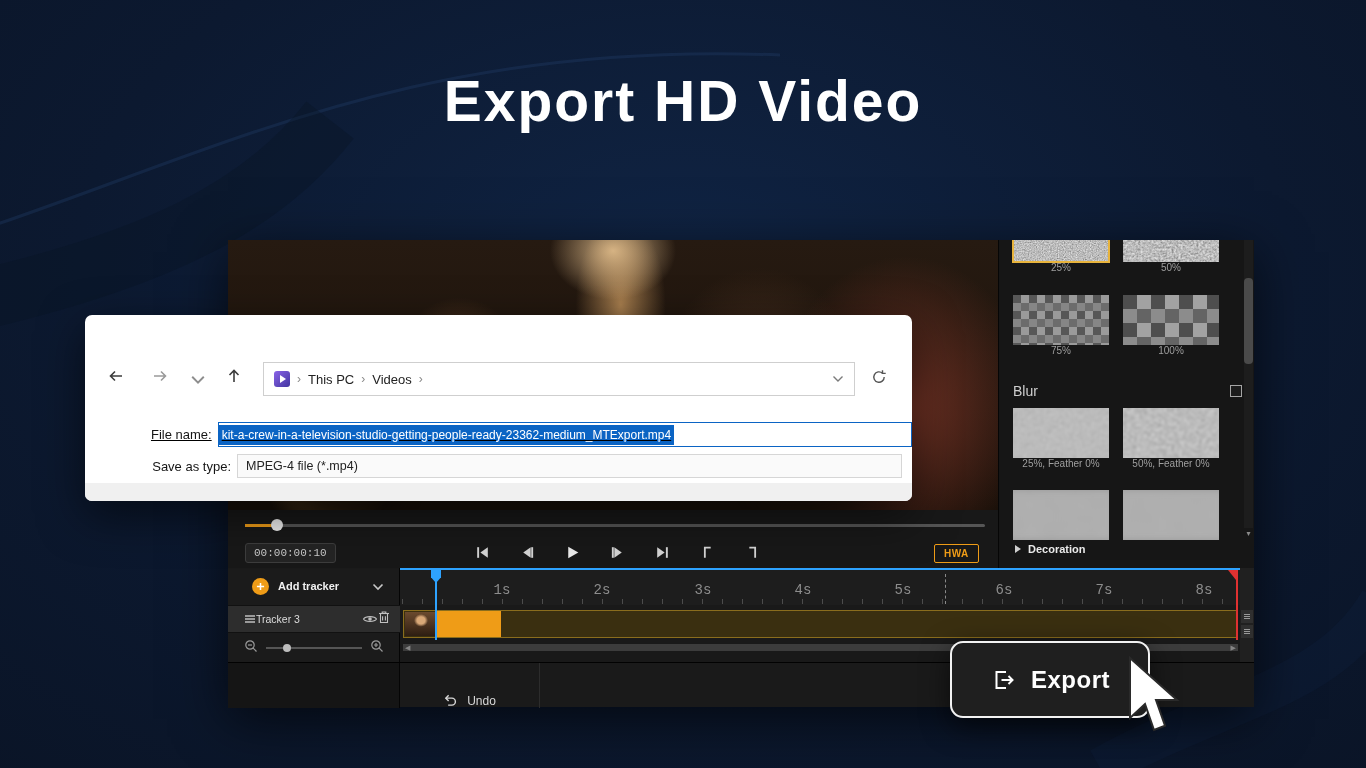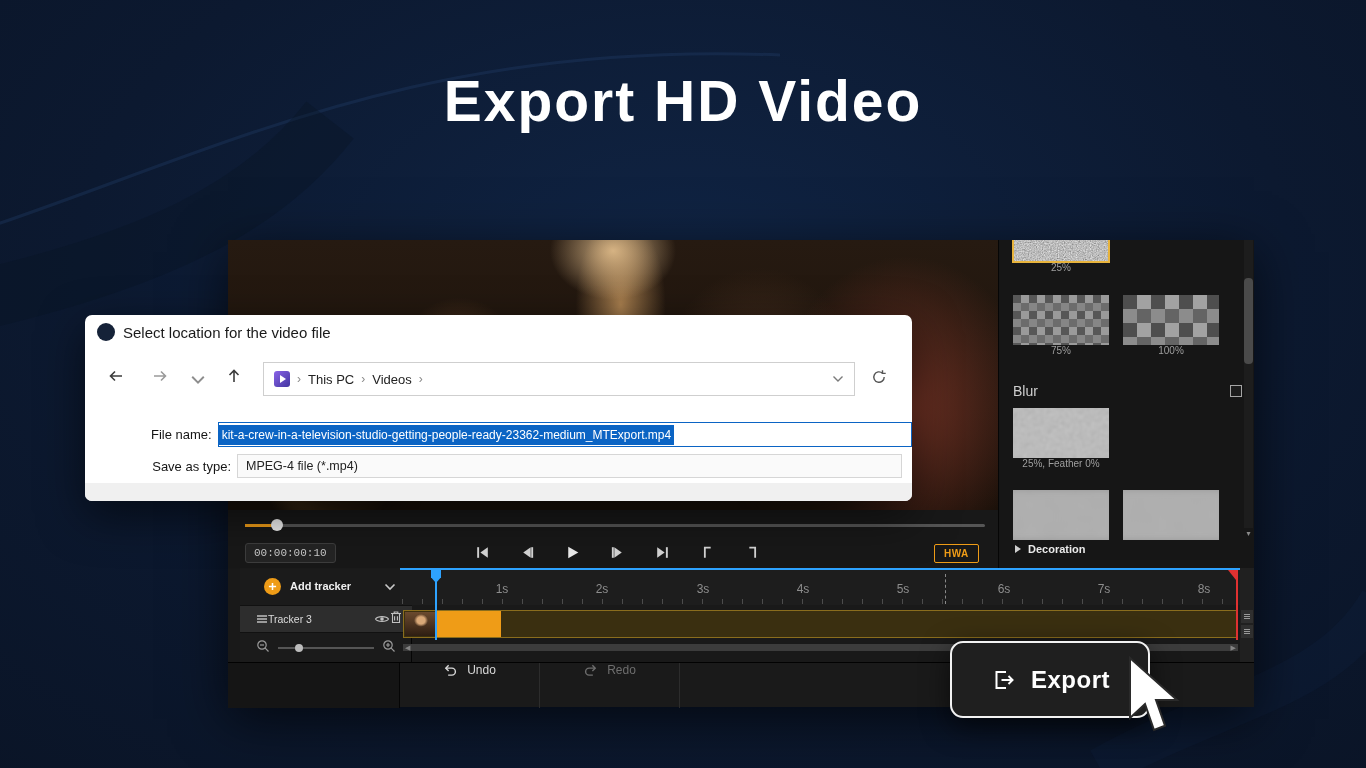--- a/index.html
+++ b/index.html
@@ -66,38 +66,38 @@
   .fx-checkbox { width:12px; height:12px; border:1px solid #a5a5a5; background:#1c1c1c; }
   .fx-decoration { position:absolute; left:16px; top:303px; display:flex; align-items:center; gap:7px; }
   .fx-decoration .tri { width:0; height:0; border-left:6px solid #cfcfcf; border-top:4px solid transparent; border-bottom:4px solid transparent; }
   .fx-decoration .hdr-text { font-size:11px; font-weight:bold; color:#eaeaea; }
   .fx-scrollbar { position:absolute; right:1px; top:0; width:9px; height:288px; background:#1d1d1d; }
   .fx-scroll-thumb { position:absolute; left:0; top:38px; width:9px; height:86px; background:#4a4a4a; border-radius:4px; }
   .fx-scroll-arrow { position:absolute; right:1px; top:290px; width:9px; text-align:center; color:#8a8a8a; font-size:8px; line-height:8px; }
 
   
   .timeline { position:absolute; left:0; top:328px; width:1026px; height:94px; background:#191919; }
-  .tl-sidebar { position:absolute; left:12px; top:0; width:172px; height:94px; background:#1b1b1b; border-right:1px solid #050505; }
+  .tl-sidebar { position:absolute; left:0; top:0; width:172px; height:94px; background:#1b1b1b; border-right:1px solid #050505; }
   .add-tracker-row { position:absolute; left:0; top:3px; width:172px; height:30px; display:flex; align-items:center; padding-left:24px; }
   .plus-circle { width:17px; height:17px; border-radius:50%; background:#ef9c17; display:flex; align-items:center; justify-content:center; }
   .plus-circle svg { width:9px; height:9px; }
   .add-tracker-label { margin-left:9px; font-size:11px; font-weight:bold; color:#f0f0f0; flex:1; }
   .add-tracker-chevron { margin-right:16px; }
   .tracker-row { position:absolute; left:0; top:37px; width:172px; height:28px; background:#2d2d2d;
     border-top:1px solid #111; border-bottom:1px solid #111; display:flex; align-items:center; padding:0 10px 0 16px; }
   .tracker-name { font-size:10.5px; color:#dcdcdc; flex:1; }
   .zoom-row { position:absolute; left:0; top:68px; width:172px; height:24px; display:flex; align-items:center; padding:0 16px; gap:8px; }
   .zoom-slider { flex:1; position:relative; height:2px; background:#555; }
   .zoom-dot { position:absolute; left:18%; top:-3px; width:8px; height:8px; border-radius:50%; background:#bdbdbd; }
 
   .tl-main { position:absolute; left:172px; top:0; width:840px; height:94px; }
   .ruler { position:absolute; left:0; top:0; width:840px; height:37px; background:#1d1d1d; border-top:2px solid #2ea3ff; }
   .ruler-minor { position:absolute; left:2px; right:0; bottom:1px; height:5px;
     background:repeating-linear-gradient(90deg,#4c4c4c 0 1px, transparent 1px 20px); }
-  .tick { position:absolute; top:12px; transform:translateX(-50%); font-size:12px; color:#8d8d8d; }
+  .tick { position:absolute; top:12px; transform:translateX(-50%); font-size:14px; color:#8d8d8d;font-family:Liberation Mono, monospace; }
   .playhead-head { position:absolute; left:31px; top:2px; width:10px; height:13px; background:#2ea3ff;
     clip-path:polygon(0 0,100% 0,100% 55%,50% 100%,0 55%); z-index:3; }
   .playhead-line { position:absolute; left:35px; top:2px; width:2px; height:70px; background:#2ea3ff; z-index:3; }
   .dash-line { position:absolute; left:545px; top:6px; height:30px; border-left:1px dashed #8a8a8a; }
   .end-marker-line { position:absolute; left:836px; top:2px; width:2px; height:70px; background:#e03131; z-index:3; }
   .end-marker-flag { position:absolute; left:828px; top:2px; width:0; height:0;
     border-right:8px solid #e03131; border-bottom:10px solid transparent; z-index:3; }
   .track-lane { position:absolute; left:3px; top:42px; width:835px; height:28px; background:#3a2f10; border:1px solid #8a6d1d; }
   .clip-thumb { position:absolute; left:1px; top:1px; width:32px; height:24px;
     background: radial-gradient(10px 9px at 50% 35%, #d9a877 0 40%, rgba(217,168,119,0) 70%),
@@ -108,21 +108,21 @@
   .h-scroll-arrow { font-size:7px; color:#858585; line-height:7px; }
   .tl-right-strip { position:absolute; right:0; top:0; width:14px; height:94px; background:#202020; }
   .strip-btn { margin:2px 1px 0 1px; width:12px; height:13px; background:#2f2f2f; display:flex; align-items:center; justify-content:center; }
   .strip-btn:first-child { margin-top:42px; }
   .strip-btn svg { width:8px; height:7px; }
 
   
   .bottom-toolbar { position:absolute; left:0; top:422px; width:1026px; height:45px; background:#1a1a1a; border-top:1px solid #020202; }
   .tb-left-pad { position:absolute; left:0; top:0; width:172px; height:45px; background:#151515; border-right:1px solid #050505; }
   .tb-buttons { position:absolute; left:172px; top:0; height:45px; display:flex; }
-  .tb-btn { width:140px; height:45px; display:flex; align-items:flex-start; justify-content:center; gap:9px;
+  .tb-btn { width:140px; height:45px; display:flex; align-items:flex-end; justify-content:center; gap:9px;
     border-right:1px solid #2c2c2c; cursor:pointer; }
   .tb-btn svg { width:15px; height:15px; }
   .tb-label { font-size:12px; color:#d8d8d8; }
   .tb-btn.disabled .tb-label { color:#6e6e6e; }
 
   
   .dialog { position:absolute; left:85px; top:315px; width:827px; height:186px; background:#ffffff;
     border-radius:7px; box-shadow:0 14px 45px rgba(0,0,0,.55); z-index:10; }
   .dlg-title-row { position:absolute; left:12px; top:8px; display:flex; align-items:center; gap:8px; }
   .dlg-app-circle { width:18px; height:18px; border-radius:50%; background:#152238; }
@@ -136,21 +136,21 @@
   .addr-app-icon { width:16px; height:16px; border-radius:3px; background:linear-gradient(135deg,#8a63e8,#41359f);
     display:flex; align-items:center; justify-content:center; }
   .addr-app-icon span { width:0; height:0; border-left:6px solid #fff; border-top:4px solid transparent; border-bottom:4px solid transparent; margin-left:2px; }
   .crumb-sep { color:#8a8a8a; font-size:12px; }
   .crumb { font-size:13px; color:#222; }
   .addr-spacer { flex:1; }
   .addr-chevron svg { width:12px; height:8px; display:block; }
   .nav-refresh { position:absolute; left:786px; top:10px; width:16px; height:16px; }
   .nav-refresh svg { width:16px; height:16px; display:block; }
   .dlg-row { position:absolute; left:0; width:827px; display:flex; align-items:center; }
-  .dlg-row-file { top:107px; }
+  .dlg-row-file { top:107px;text-decoration:underline; }
   .dlg-row-type { top:139px; }
   .dlg-label { width:152px; text-align:right; font-size:13px; color:#151515; padding-right:6px; }
   .file-input { width:800px; height:25px; border:1px solid #0b64c4; background:#fff; display:flex; align-items:center;
     overflow:hidden; white-space:nowrap; }
   .file-input .selected-text { background:#0b64c4; color:#fff; font-size:12px; padding:3px 3px; white-space:nowrap; }
   .type-select { width:665px; height:24px; border:1px solid #d6d6d6; background:#fafafa; display:flex; align-items:center;
     font-size:12.5px; color:#222; padding-left:8px; }
   .dlg-footer { position:absolute; left:0; bottom:0; width:827px; height:18px; background:#f0f0f0;
     border-radius:0 0 7px 7px; }
 
@@ -256,20 +256,28 @@
 
     <div class="effects-panel">
       <div class="fx-item" style="left:14px; top:-28px;">
         <div class="fx-thumb selected">
           <svg>
               <rect width="96" height="50" filter="url(#f-noise-fine)"></rect>
             </svg>
         </div>
         <div class="fx-label">25%</div>
       </div>
+      <div class="fx-item" style="left:124px; top:-28px;">
+        <div class="fx-thumb">
+          <svg>
+              <rect width="96" height="50" filter="url(#f-noise-med)"></rect>
+            </svg>
+        </div>
+        <div class="fx-label">50%</div>
+      </div>
       <div class="fx-item" style="left:14px; top:55px;">
         <div class="fx-thumb mosaic-75"></div>
         <div class="fx-label">75%</div>
       </div>
       <div class="fx-item" style="left:124px; top:55px;">
         <div class="fx-thumb mosaic-100"></div>
         <div class="fx-label">100%</div>
       </div>
 
       <div class="fx-header" style="top:143px;">
@@ -277,20 +285,28 @@
         <span class="fx-checkbox"></span>
       </div>
 
       <div class="fx-item" style="left:14px; top:168px;">
         <div class="fx-thumb blur-light">
           <svg>
               <rect width="96" height="50" filter="url(#f-noise-fine)"></rect>
             </svg>
         </div>
         <div class="fx-label">25%, Feather 0%</div>
+      </div>
+      <div class="fx-item" style="left:124px; top:168px;">
+        <div class="fx-thumb blur-light">
+          <svg>
+              <rect width="96" height="50" filter="url(#f-noise-med)"></rect>
+            </svg>
+        </div>
+        <div class="fx-label">50%, Feather 0%</div>
       </div>
 
       <div class="fx-item" style="left:14px; top:250px;">
         <div class="fx-thumb blur-heavy">
           <svg>
               <rect width="96" height="50" filter="url(#f-noise-med)"></rect>
             </svg>
         </div>
       </div>
       <div class="fx-item" style="left:124px; top:250px;">
@@ -414,38 +430,25 @@
     <div class="bottom-toolbar">
       <div class="tb-left-pad"></div>
       <div class="tb-buttons">
         <div class="tb-btn">
           <svg viewBox="0 0 16 16" fill="none" stroke="#d8d8d8" stroke-width="1.5">
             <path d="M6 2.5 L3 5.5 L6 8.5"></path>
               <path d="M3 5.5 H9.5 A3.7 3.7 0 0 1 9.5 12.9 H5.5"></path>
             </svg>
           <span class="tb-label">Undo</span>
         </div>
-        <div class="tb-btn disabled">
-          <svg viewBox="0 0 16 16" fill="none" stroke="#6e6e6e" stroke-width="1.5">
-            <g transform="translate(16,0) scale(-1,1)">
-                <path d="M6 2.5 L3 5.5 L6 8.5"></path>
-                <path d="M3 5.5 H9.5 A3.7 3.7 0 0 1 9.5 12.9 H5.5"></path>
-              </g>
-            </svg>
-          <span class="tb-label">Redo</span>
-        </div>
       </div>
     </div>
   </div>
 
   <div class="dialog">
-    <div class="dlg-title-row">
-      <span class="dlg-app-circle"></span>
-      <span class="dlg-title">Select location for the video file</span>
-    </div>
 
     <div class="dlg-nav-row">
       <span class="nav-icon nav-back">
         <svg viewBox="0 0 18 18" fill="none" stroke="#3c3c3c" stroke-width="1.6">
             <path d="M15 9 H3.5 M8 4.5 L3.5 9 L8 13.5"></path>
           </svg>
       </span>
       <span class="nav-icon nav-fwd">
         <svg viewBox="0 0 18 18" fill="none" stroke="#9a9a9a" stroke-width="1.6">
             <path d="M3 9 H14.5 M10 4.5 L14.5 9 L10 13.5"></path>

